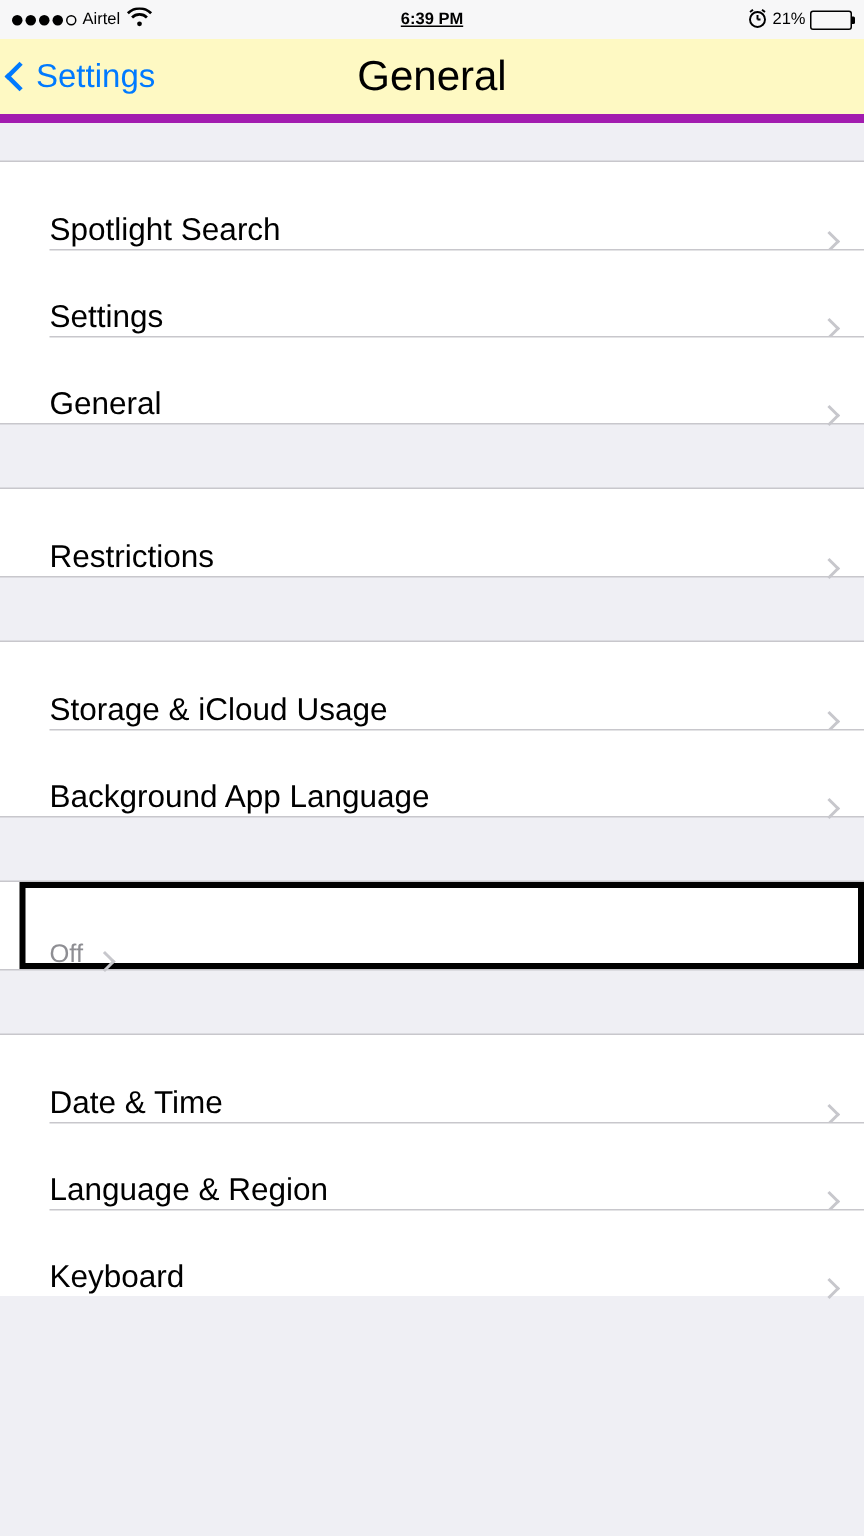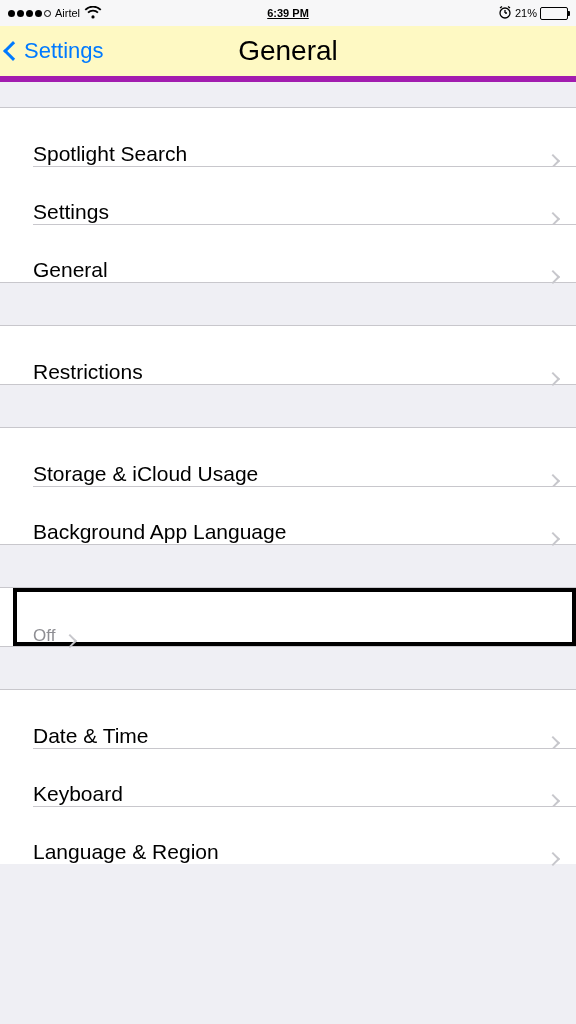--- a/index.html
+++ b/index.html
@@ -197,22 +197,22 @@
   </div>
 
   <div class="group-spacer"></div>
 
   <div class="group">
     <div class="row">
       <span class="row-label">Date &amp; Time</span>
       <span class="row-chevron"></span>
     </div>
     <div class="row">
+      <span class="row-label">Language &amp; Region</span>
+      <span class="row-chevron"></span>
+    </div>
+    <div class="row">
       <span class="row-label">Keyboard</span>
       <span class="row-chevron"></span>
     </div>
-    <div class="row">
-      <span class="row-label">Language &amp; Region</span>
-      <span class="row-chevron"></span>
-    </div>
   </div>
 
 </div>
 
 </body></html>

